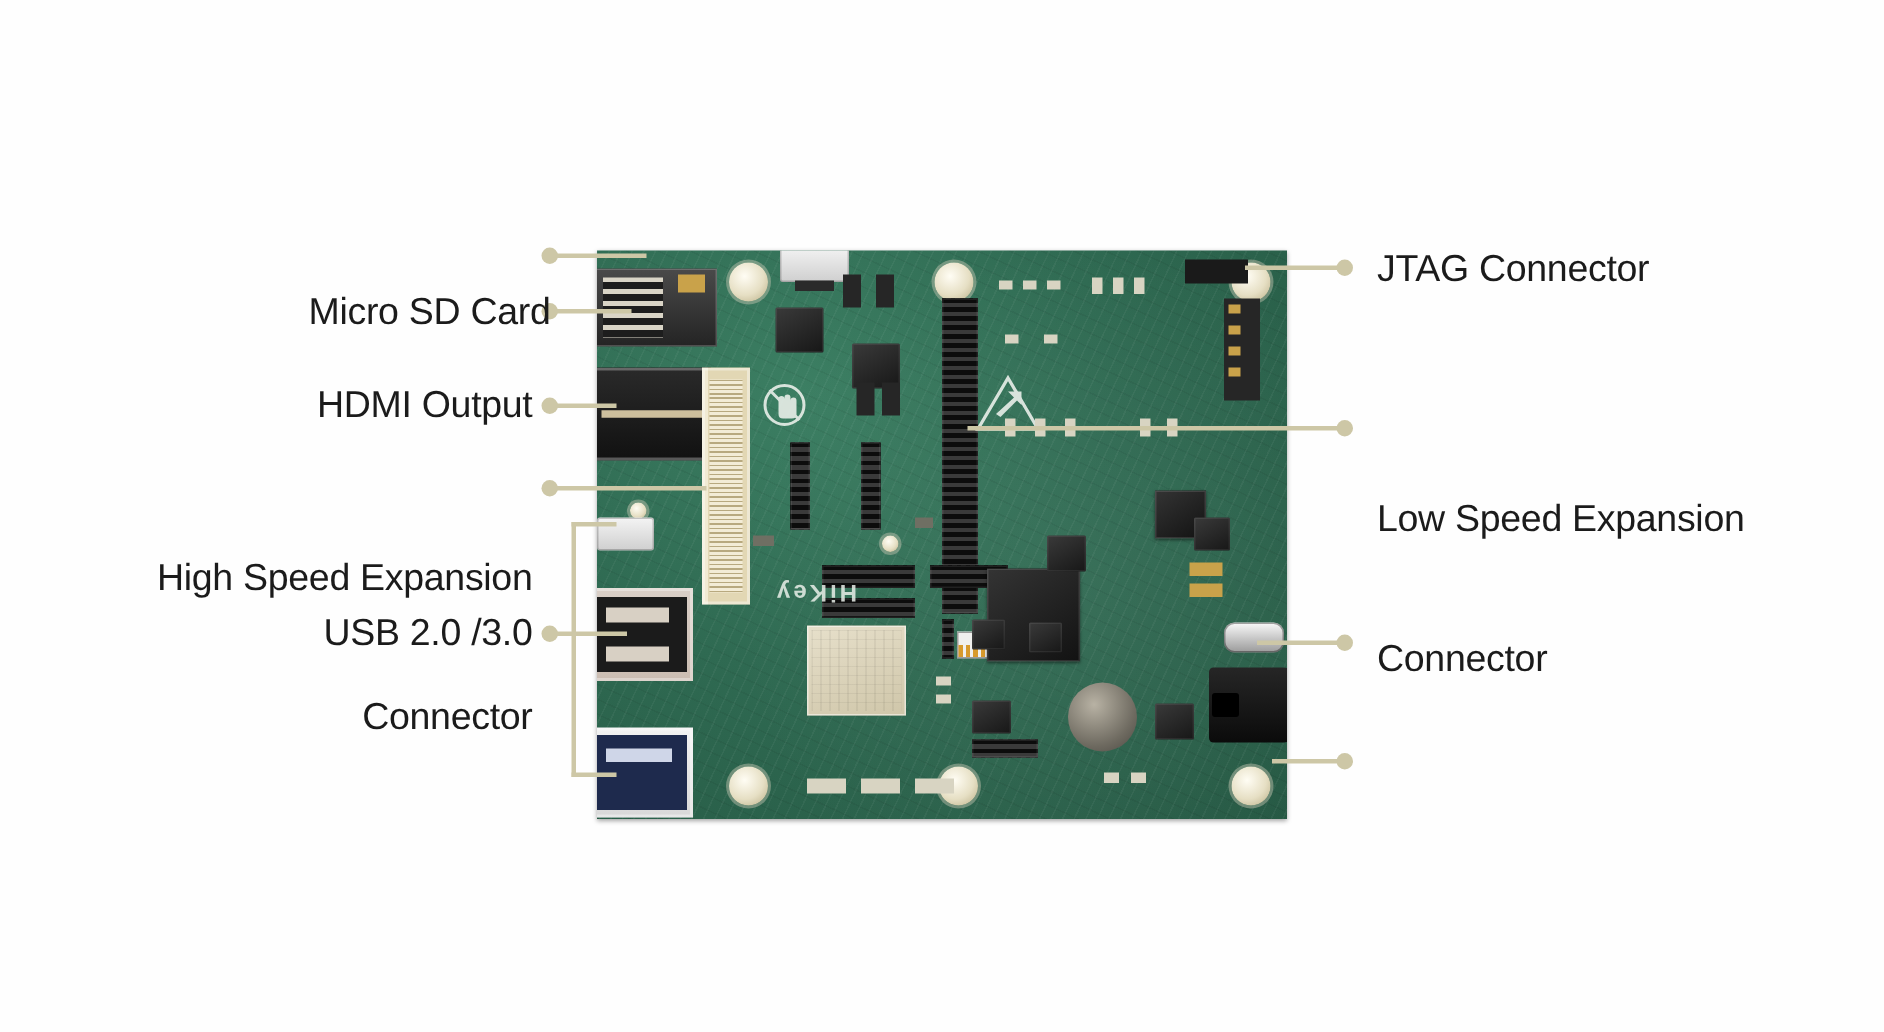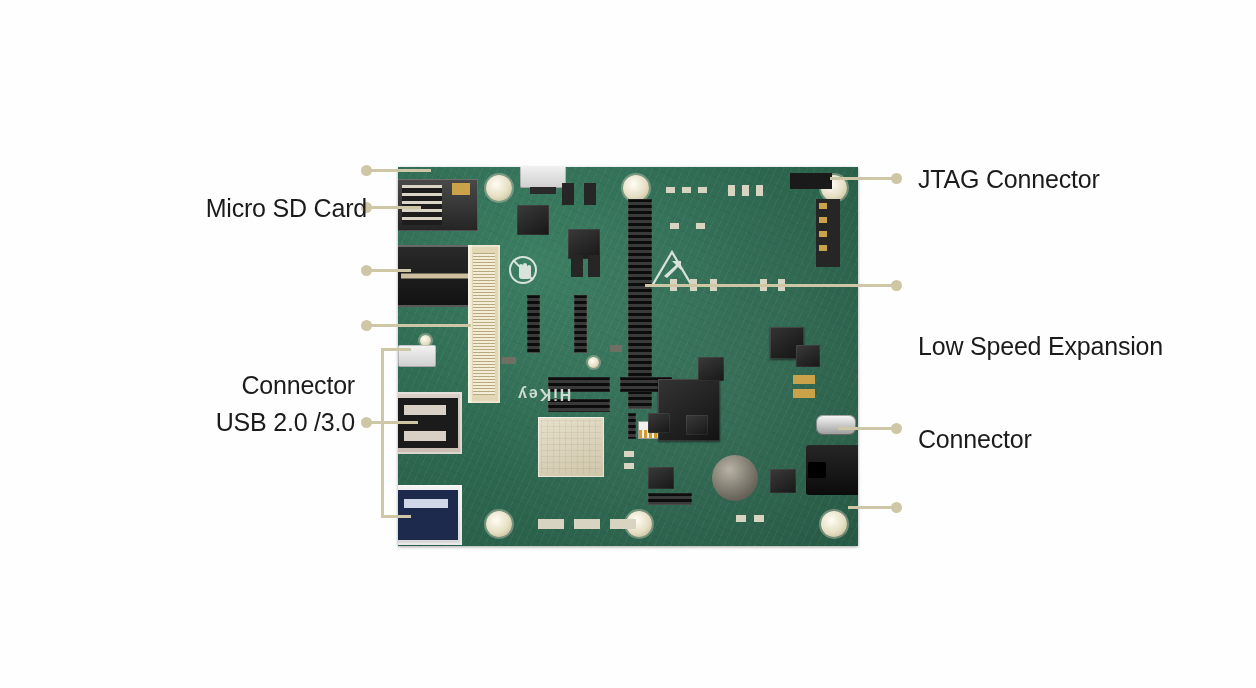--- a/index.html
+++ b/index.html
@@ -300,22 +300,24 @@
 
   <div class="lead" style="left:838px;top:427px;width:58px;"></div>
   <div class="dot" style="left:891px;top:423px;"></div>
 
   <div class="lead" style="left:848px;top:506px;width:48px;"></div>
   <div class="dot" style="left:891px;top:502px;"></div>
 
 
   <div class="label right-align" style="left:12px;top:193px;width:355px;">Micro SD Card</div>
 
+  <div class="label right-align" style="left:0px;top:255px;width:355px;">HDMI Output</div>
 
   <div class="label right-align" style="left:0px;top:308px;width:355px;">
+    <div>High Speed Expansion</div>
     <div>Connector</div>
   </div>
 
   <div class="label right-align" style="left:0px;top:407px;width:355px;">USB 2.0 /3.0</div>
 
   <div class="label left-align" style="left:918px;top:164px;width:330px;">JTAG Connector</div>
 
   <div class="label left-align" style="left:918px;top:269px;width:330px;">
     <div>Low Speed Expansion</div>
     <div>Connector</div>

